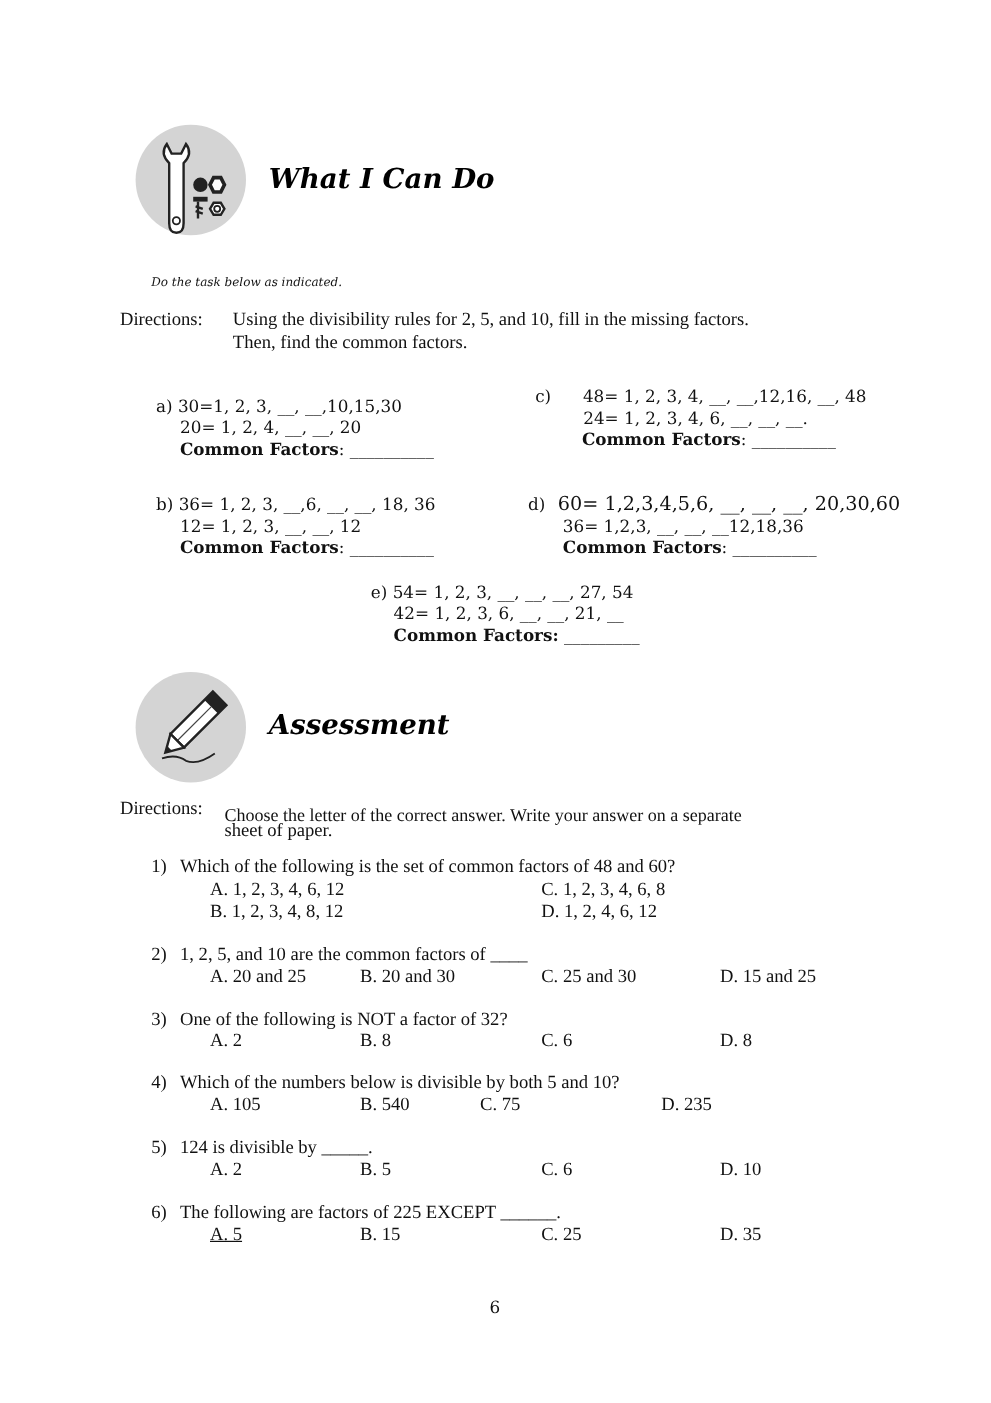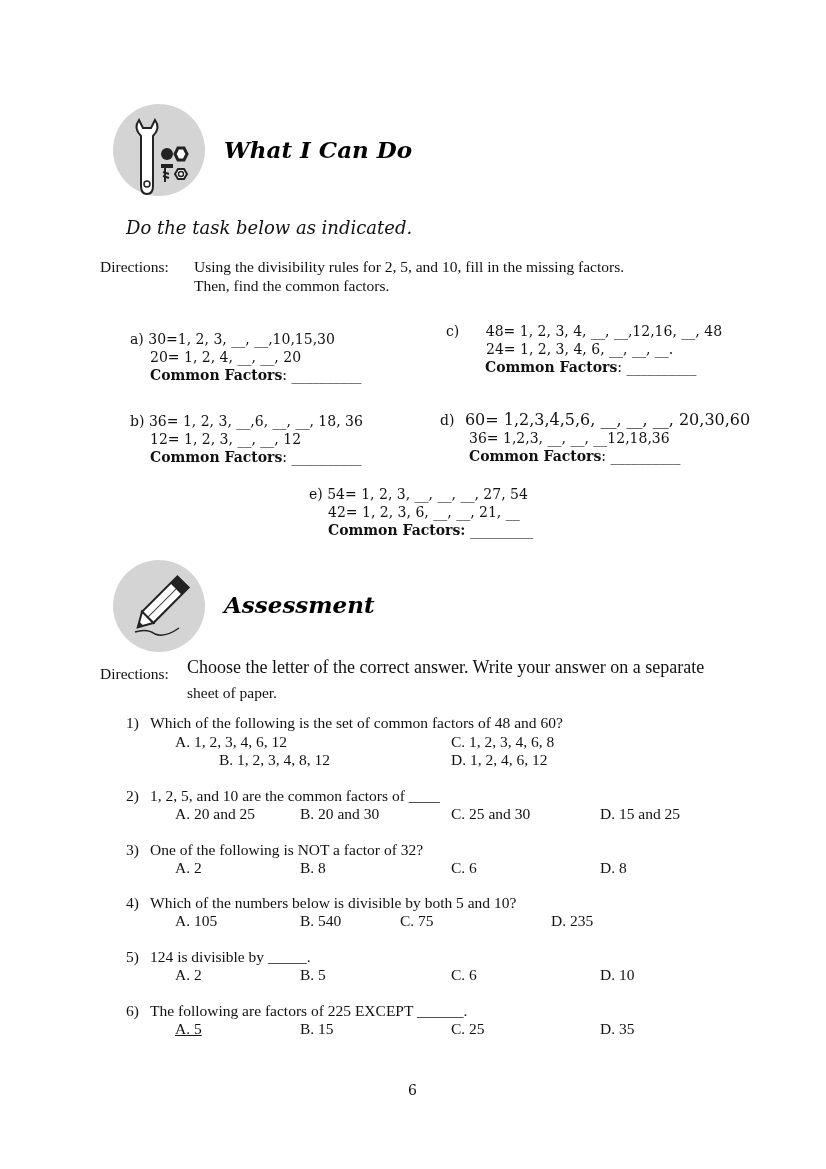--- a/index.html
+++ b/index.html
@@ -24,21 +24,21 @@
     <circle cx="54" cy="50" r="6" fill="#222"></circle>
     <polygon points="62,50 65,44 71,44 74,50 71,56 65,56" fill="#fff" stroke="#222" stroke-width="3"></polygon>
     <rect x="48" y="60" width="12" height="4" fill="#222"></rect>
     <path d="M52 64 l0 14 M50 68 l6 2 M50 72 l6 2" stroke="#222" stroke-width="2"></path>
     <polygon points="62,70 65,65 71,65 74,70 71,75 65,75" fill="#fff" stroke="#222" stroke-width="2"></polygon>
     <circle cx="68" cy="70" r="2.5" fill="#fff" stroke="#222" stroke-width="1.5"></circle>
   </svg>
 </div>
 <div class="abs heading" style="left:224px;top:136px;">What I Can Do</div>
 
-<div class="abs serif" style="left:126px;top:217px;font-size:18px;font-style:italic;">Do the task below as indicated.</div>
+<div class="abs serif" style="left:126px;top:230px;font-size:10px;font-style:italic;">Do the task below as indicated.</div>
 
 <div class="abs times" style="left:100px;top:258px;font-size:15.5px;">Directions:</div>
 <div class="abs times" style="left:194px;top:258px;font-size:15.5px;">Using the divisibility rules for 2, 5, and 10, fill in the missing factors.</div>
 <div class="abs times" style="left:194px;top:277px;font-size:15.5px;">Then, find the common factors.</div>
 
 <div class="abs ex" style="left:130px;top:330px;">
   <span>a)</span>
   <span>30=1, 2, 3, __, __,10,15,30</span><br>
   <span style="padding-left:20px;">20= 1, 2, 4, __, __, 20</span><br>
   <span style="padding-left:20px;"><b>Common Factors</b><span>: __________</span></span>
@@ -80,29 +80,29 @@
       <line x1="46" y1="22" x2="46" y2="62" stroke="#444" stroke-width="1"></line>
       <polygon points="38,62 54,62 46,76" fill="#fff" stroke="#222" stroke-width="2"></polygon>
       <polygon points="43,71 49,71 46,76" fill="#222"></polygon>
     </g>
     <path d="M22 72 q12 -4 20 2 q10 4 24 -6" fill="none" stroke="#222" stroke-width="1.5"></path>
   </svg>
 </div>
 <div class="abs heading" style="left:224px;top:591px;text-align:center;">Assessment</div>
 
 <div class="abs times" style="left:100px;top:665px;font-size:15.5px;">Directions:</div>
-<div class="abs times" style="left:187px;top:657px;font-size:18px;">Choose the letter of the correct answer. Write your answer on a separate</div>
+<div class="abs times" style="left:187px;top:672px;font-size:15px;">Choose the letter of the correct answer. Write your answer on a separate</div>
 <div class="abs times" style="left:187px;top:684px;font-size:15.5px;">sheet of paper.</div>
 
 <div>
   <div class="abs q" style="left:126px;top:714px;">1)</div>
   <div class="abs q" style="left:150px;top:714px;">Which of the following is the set of common factors of 48 and 60?</div>
   <div class="abs q" style="left:175px;top:733px;">A.  1, 2, 3, 4, 6, 12</div>
   <div class="abs q" style="left:451px;top:733px;">C. 1, 2, 3, 4, 6, 8</div>
-  <div class="abs q" style="left:175px;top:751px;margin-left:44px;">B.  1, 2, 3, 4, 8, 12</div>
+  <div class="abs q" style="left:175px;top:751px;">B.  1, 2, 3, 4, 8, 12</div>
   <div class="abs q" style="left:451px;top:751px;">D. 1, 2, 4, 6, 12</div>
 </div>
 
 <div>
   <div class="abs q" style="left:126px;top:787px;">2)</div>
   <div class="abs q" style="left:150px;top:787px;">1, 2, 5, and 10 are the common factors of ____</div>
   <div class="abs q" style="left:175px;top:805px;">A.  20 and 25</div>
   <div class="abs q" style="left:300px;top:805px;">B. 20 and 30</div>
   <div class="abs q" style="left:451px;top:805px;text-align:right;">C. 25 and 30</div>
   <div class="abs q" style="left:600px;top:805px;text-align:right;">D. 15 and 25</div>

